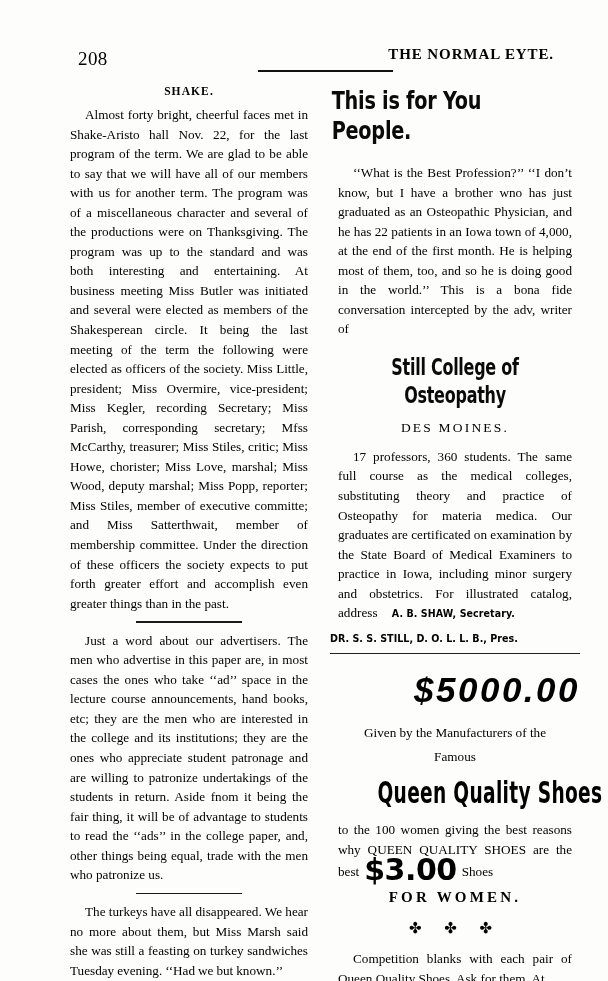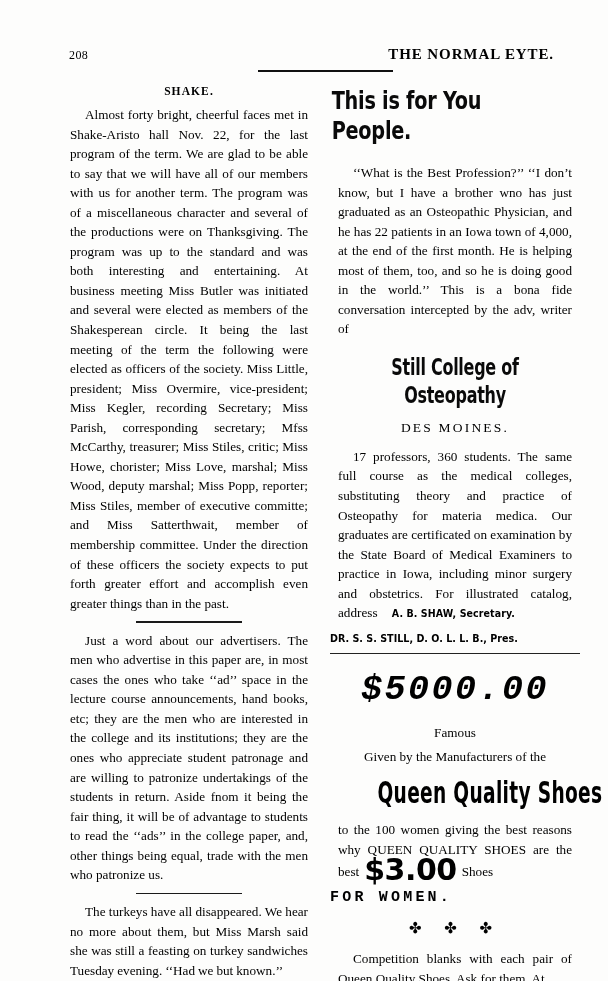--- a/index.html
+++ b/index.html
@@ -27,23 +27,23 @@
   
   .running-head {
     position: absolute;
     left: 62px;
     top: 46px;
     width: 492px;
     height: 26px;
   }
   .folio {
     position: absolute;
-    left: 7px;
+    left: 16px;
     top: 2px;
-    font-size: 12px;
+    font-size: 19px;
     letter-spacing: 0.4px;
   }
   .head-title {
     position: absolute;
     left: 0;
     top: 0;
     width: 492px;
     text-align: right;
     font-size: 15px;
     font-weight: bold;
@@ -151,22 +151,22 @@
   .sig-line {
     font-family: "DejaVu Sans", sans-serif;
     font-weight: bold;
     font-size: 10.3px;
     margin: 0;
     transform: scaleX(0.93);
     transform-origin: left center;
   }
 
   .amount-script {
-    text-align: center;
-    font-family: Liberation Mono, monospace;
+    text-align: right;
+    font-family: Liberation Sans, sans-serif;
     font-weight: bold;
     font-style: italic;
     font-size: 35px;
     letter-spacing: 2.5px;
     margin: 16px 0 13px 0;
   }
 
   .given-by {
     text-align: center;
     font-size: 13.2px;
@@ -189,25 +189,25 @@
   .price-big {
     font-family: "DejaVu Sans", sans-serif;
     font-weight: bold;
     font-size: 30px;
     letter-spacing: -0.5px;
     vertical-align: -4px;
     padding: 0 5px;
   }
 
   .for-women {
+    text-align: center;
     font-size: 15px;
     font-weight: bold;
     letter-spacing: 3.2px;
     margin: 2px 0 0 0;
-    font-family: Liberation Mono, monospace;
   }
 
   .ornaments {
     text-align: center;
     font-size: 15px;
     letter-spacing: 9px;
     margin: 13px 0 12px 0;
     font-family: "DejaVu Sans", sans-serif;
   }
 
@@ -276,22 +276,22 @@
 
       <div class="sig-line">DR. S. S. STILL, D. O. L. L. B., Pres.</div>
 
       <div class="ad-rule"></div>
     </div>
 
     <div>
 
       <div class="amount-script">$5000.00</div>
 
+      <div class="given-by">Given by the Manufacturers of the</div>
       <div class="given-by">Famous</div>
-      <div class="given-by">Given by the Manufacturers of the</div>
 
       <div class="head-queen">Queen  Quality  Shoes</div>
 
       <p class="body-text"><span>to the 100 women giving the best reasons why QUEEN QUALITY SHOES are the best</span><span class="price-big">$3.00</span><span>Shoes</span></p>
 
       <div class="for-women">FOR WOMEN.</div>
 
       <div class="ornaments">✤ ✤ ✤</div>
 
       <p class="body-text indent">Competition blanks with each pair of Queen Quality Shoes. Ask for them. At</p>

